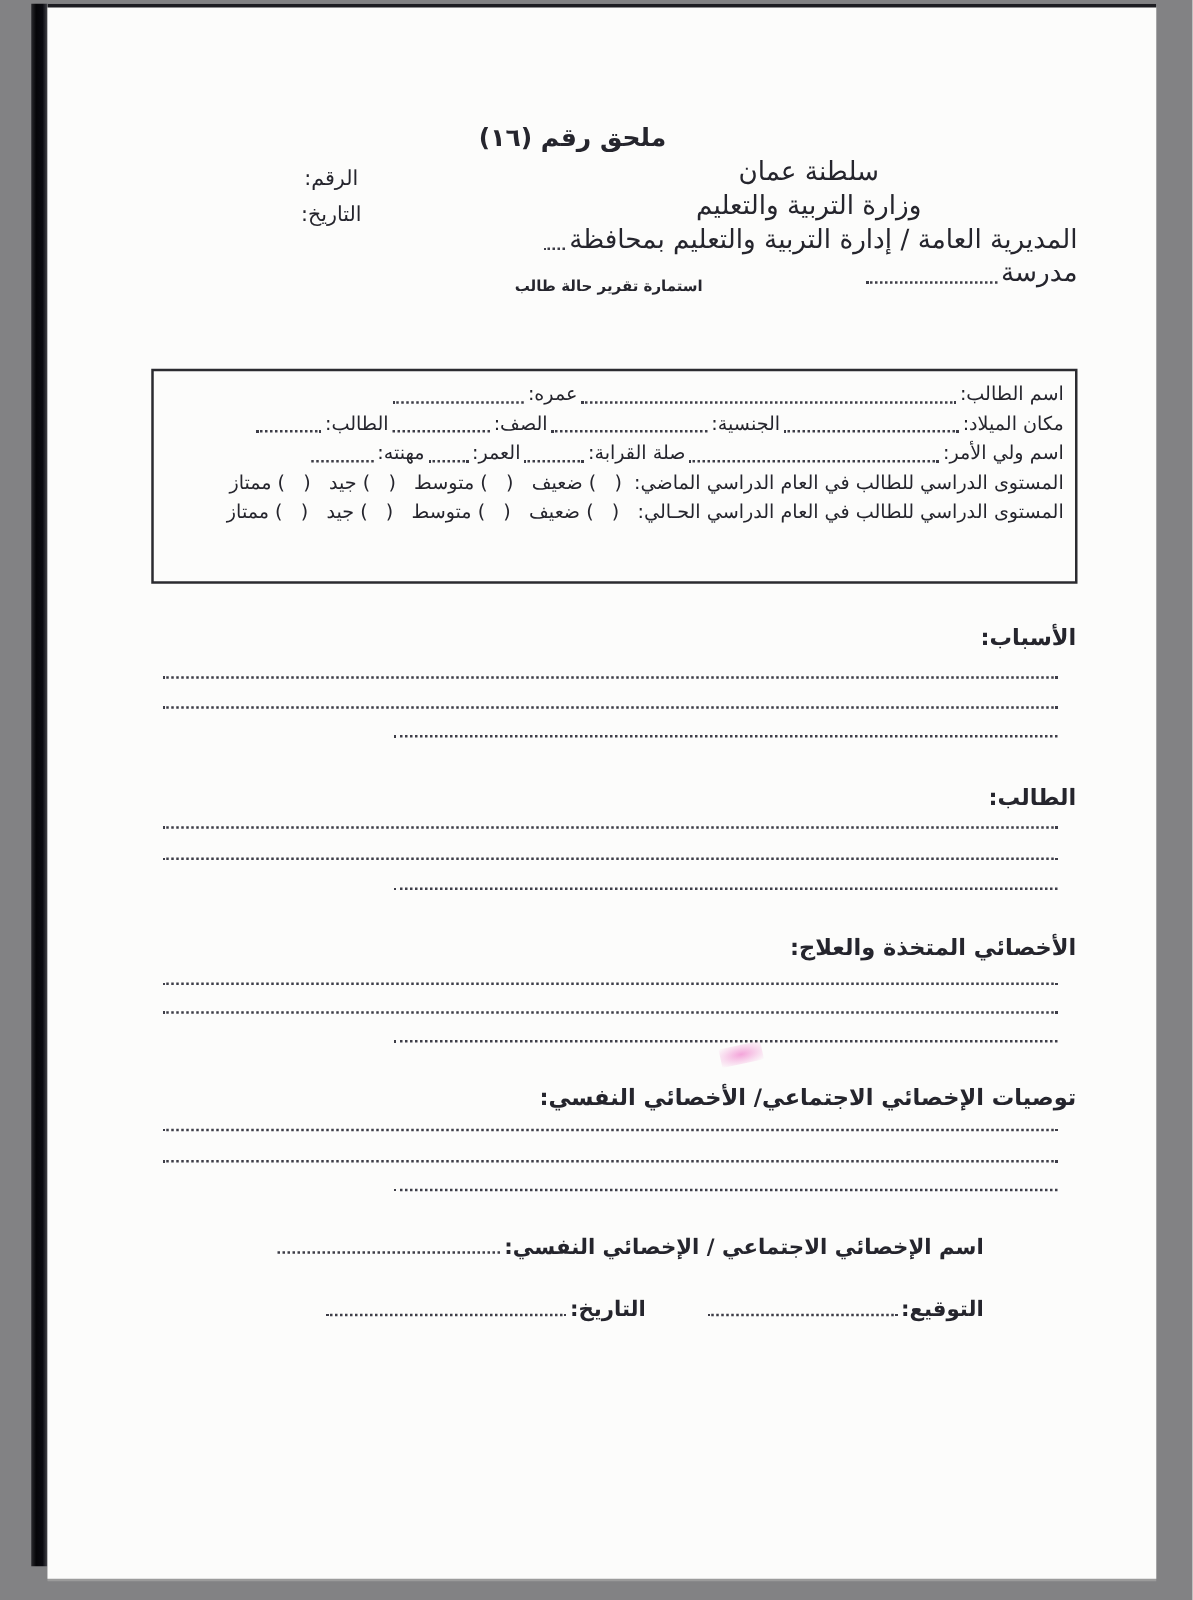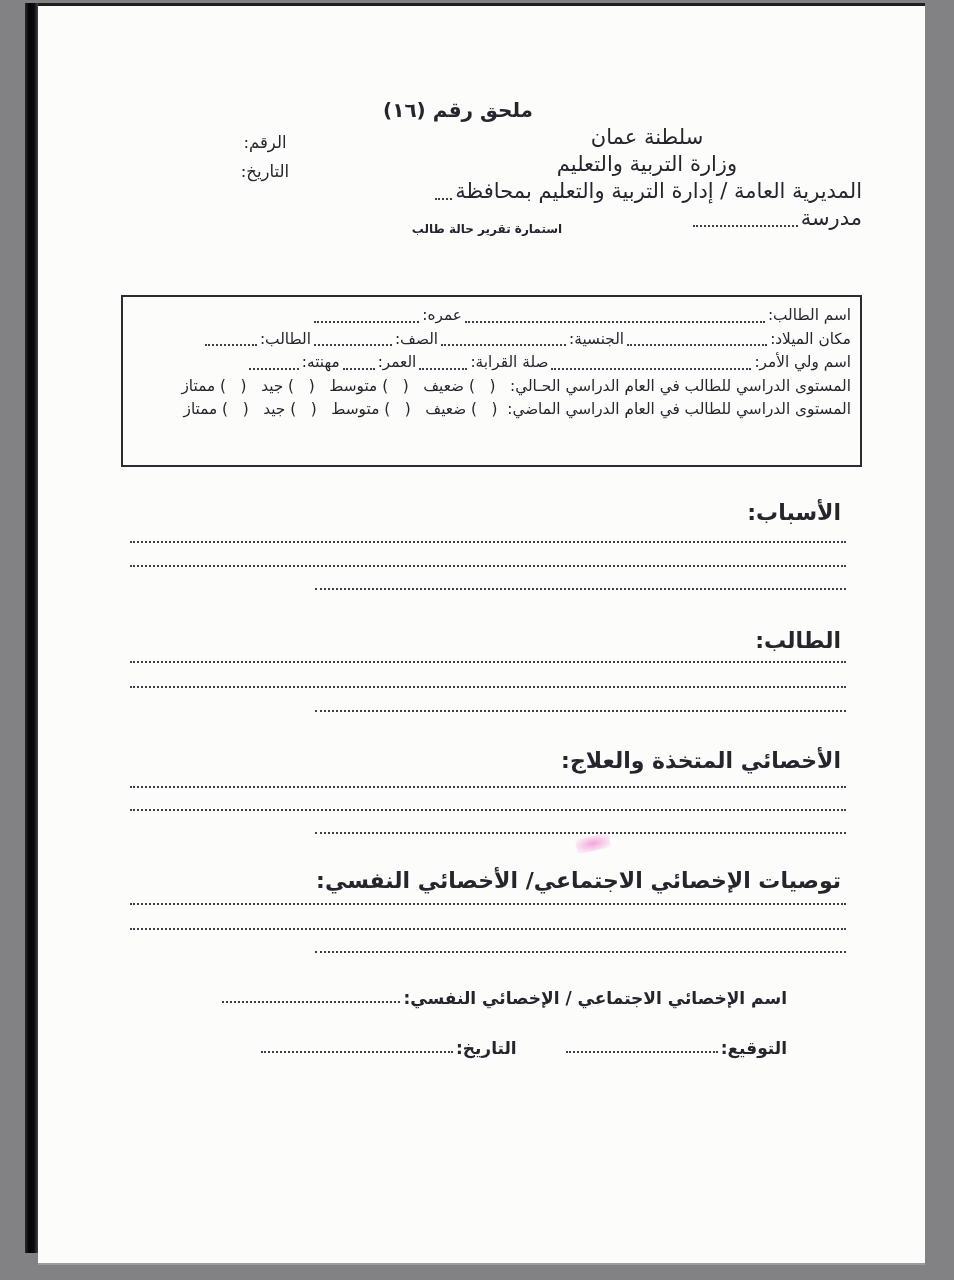--- a/index.html
+++ b/index.html
@@ -53,22 +53,22 @@
     border:2px solid #2b2b30; padding:7px 9px 0 9px;
     direction:rtl; font-size:15.3px;
   }
   #info-box .brow { display:flex; direction:rtl; align-items:flex-end; line-height:23.5px; white-space:nowrap; }
   #info-box .lvl { line-height:23.5px; white-space:pre; text-align:right; }
   .w300{width:300px}.w140{width:140px}.w125{width:125px}.w105{width:105px}
   .w78{width:78px}.w52{width:52px}.w200{width:200px}.w48{width:48px}
   .w32{width:32px}.w50{width:50px}.w88{width:88px}.w178{width:178px}
   .w152{width:152px}.w192{width:192px}
   .sec-h {
-    position:absolute; right:84px;
-    font-weight:bold; font-size:22px; direction:rtl; white-space:nowrap;
+    position:absolute; right:64px;
+    font-weight:bold; font-size:18px; direction:rtl; white-space:nowrap;
   }
   .dotline { position:absolute; height:0; border-bottom:2.5px dotted #3e3e48; }
   .dl-full { left:92px;  width:716px; }
   .dl-short{ left:277px; width:531px; }
   #smudge {
     position:absolute; left:538px; top:830px; width:34px; height:15px;
     background:radial-gradient(ellipse at center, rgba(243,160,216,0.95) 0%, rgba(243,160,216,0.35) 60%, rgba(243,160,216,0) 100%);
     transform:rotate(-12deg);
   }
   .footrow {
@@ -127,22 +127,22 @@
     <div class="brow">
       <span class="lbl">اسم ولي الأمر:</span>
       <span class="dots w200"></span>
       <span class="lbl">صلة القرابة:</span>
       <span class="dots w48"></span>
       <span class="lbl">العمر:</span>
       <span class="dots w32"></span>
       <span class="lbl">مهنته:</span>
       <span class="dots w50"></span>
     </div>
+    <div class="lvl">المستوى الدراسي للطالب في العام الدراسي الماضي:  (   ) ضعيف   (   ) متوسط   (   ) جيد   (   ) ممتاز</div>
     <div class="lvl">المستوى الدراسي للطالب في العام الدراسي الحـالي:   (   ) ضعيف   (   ) متوسط   (   ) جيد   (   ) ممتاز</div>
-    <div class="lvl">المستوى الدراسي للطالب في العام الدراسي الماضي:  (   ) ضعيف   (   ) متوسط   (   ) جيد   (   ) ممتاز</div>
   </div>
 
   <div class="sec-h" style="top:494px">الأسباب:</div>
   <div class="dotline dl-full" style="top:535px"></div>
   <div class="dotline dl-full" style="top:559px"></div>
   <div class="dotline dl-short" style="top:582px"></div>
 
   <div class="sec-h" style="top:622px">الطالب:</div>
   <div class="dotline dl-full" style="top:655px"></div>
   <div class="dotline dl-full" style="top:680px"></div>

